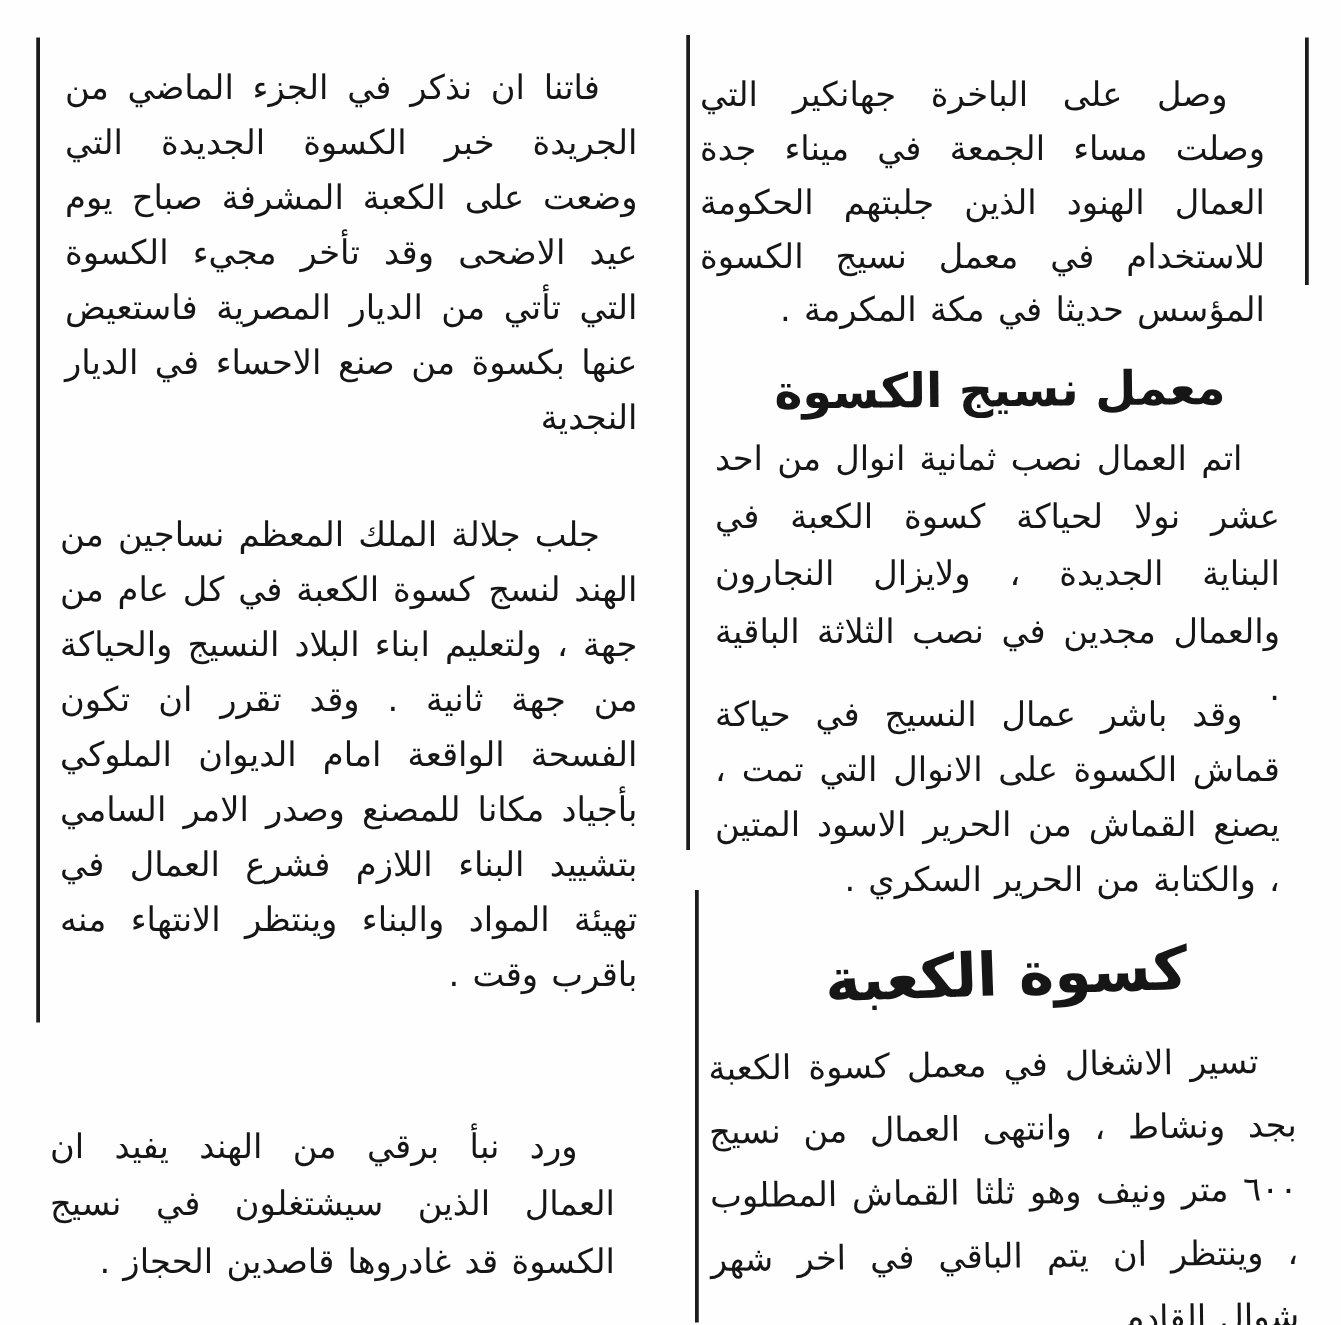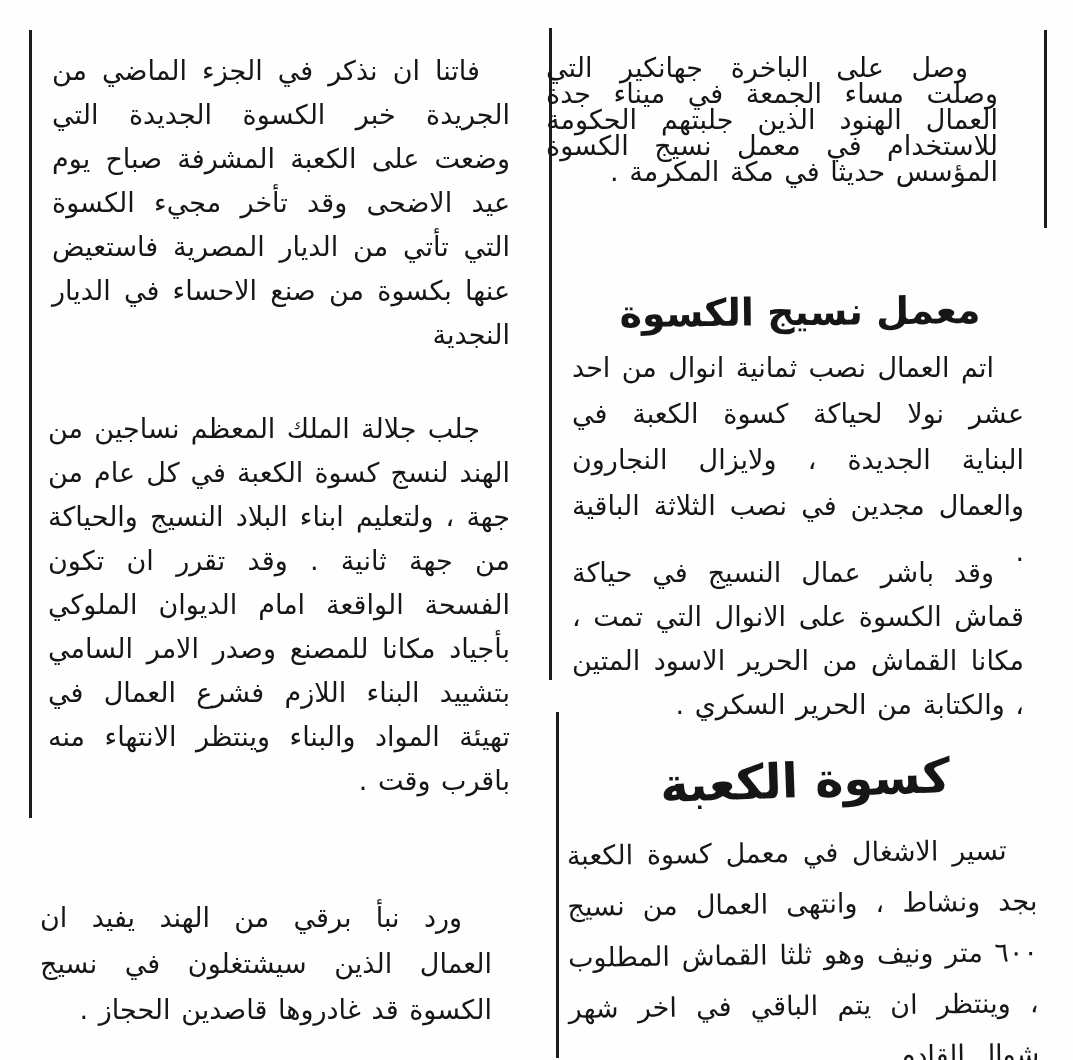--- a/index.html
+++ b/index.html
@@ -44,21 +44,21 @@
     font-size: 30px;
   }
   .heading-medium {
     font-size: 38px;
     transform: rotate(-0.6deg);
   }
   .heading-large {
     font-size: 48px;
     transform: rotate(-2deg);
   }
-  .rc-intro      { left: 546px; top: 28px;  width: 452px; line-height: 26px; }
+  .rc-intro      { left: 560px; top: 28px;  width: 452px; line-height: 43px; }
   .rc-looms      { left: 572px; top: 318px; width: 452px; line-height: 46px; }
   .rc-weaving    { left: 572px; top: 524px; width: 452px; line-height: 44px; }
   .rc-progress   { left: 568px; top: 800px; width: 470px; font-size: 27px; line-height: 51px; transform: rotate(-0.7deg); }
   .rc-head-factory { left: 600px; top: 258px; width: 400px; }
   .rc-head-kiswa   { left: 640px; top: 712px; width: 330px; }
   .lc-previous   { left: 52px;  top: 22px;  width: 458px; }
   .lc-king       { left: 48px;  top: 380px; width: 462px; }
   .lc-telegram   { left: 40px;  top: 868px; width: 452px; line-height: 46px; }
   .lc-head-workers { left: 110px; top: 820px; width: 330px; }
   .rule-left       { left: 29px;   top: 30px;  width: 3px; height: 788px; }
@@ -75,21 +75,21 @@
   <div class="col-rule rule-right-main"></div>
   <div class="col-rule rule-right-edge"></div>
   <div class="col-rule rule-right-bottom"></div>
 
   <p class="ar-text rc-intro">وصل على الباخرة جهانكير التي وصلت مساء الجمعة في ميناء جدة العمال الهنود الذين جلبتهم الحكومة للاستخدام في معمل نسيج الكسوة المؤسس حديثا في مكة المكرمة .</p>
 
   <h2 class="heading heading-medium rc-head-factory">معمل نسيج الكسوة</h2>
 
   <p class="ar-text rc-looms">اتم العمال نصب ثمانية انوال من احد عشر نولا لحياكة كسوة الكعبة في البناية الجديدة ، ولايزال النجارون والعمال مجدين في نصب الثلاثة الباقية .</p>
 
-  <p class="ar-text rc-weaving">وقد باشر عمال النسيج في حياكة قماش الكسوة على الانوال التي تمت ، مكانا القماش من الحرير الاسود المتين ، والكتابة من الحرير السكري .</p>
+  <p class="ar-text rc-weaving">وقد باشر عمال النسيج في حياكة قماش الكسوة على الانوال التي تمت ، يصنع القماش من الحرير الاسود المتين ، والكتابة من الحرير السكري .</p>
 
   <h2 class="heading heading-large rc-head-kiswa">كسوة الكعبة</h2>
 
   <p class="ar-text rc-progress">تسير الاشغال في معمل كسوة الكعبة بجد ونشاط ، وانتهى العمال من نسيج ٦٠٠ متر ونيف وهو ثلثا القماش المطلوب ، وينتظر ان يتم الباقي في اخر شهر شوال القادم .</p>
 
   <p class="ar-text lc-previous">فاتنا ان نذكر في الجزء الماضي من الجريدة خبر الكسوة الجديدة التي وضعت على الكعبة المشرفة صباح يوم عيد الاضحى وقد تأخر مجيء الكسوة التي تأتي من الديار المصرية فاستعيض عنها بكسوة من صنع الاحساء في الديار النجدية</p>
 
   <p class="ar-text lc-king">جلب جلالة الملك المعظم نساجين من الهند لنسج كسوة الكعبة في كل عام من جهة ، ولتعليم ابناء البلاد النسيج والحياكة من جهة ثانية . وقد تقرر ان تكون الفسحة الواقعة امام الديوان الملوكي بأجياد مكانا للمصنع وصدر الامر السامي بتشييد البناء اللازم فشرع العمال في تهيئة المواد والبناء وينتظر الانتهاء منه باقرب وقت .</p>
 
 

